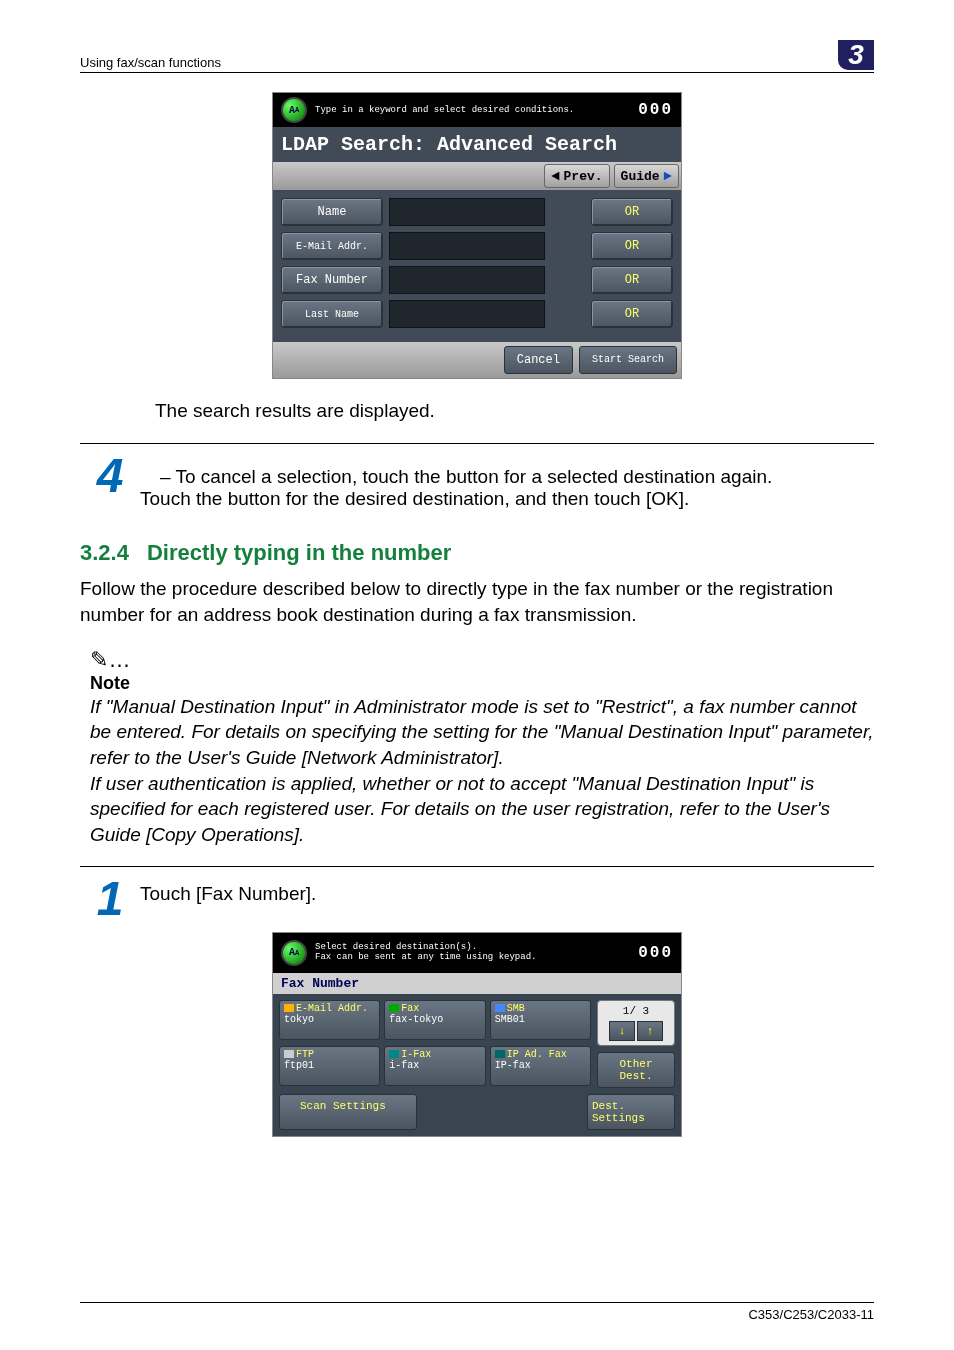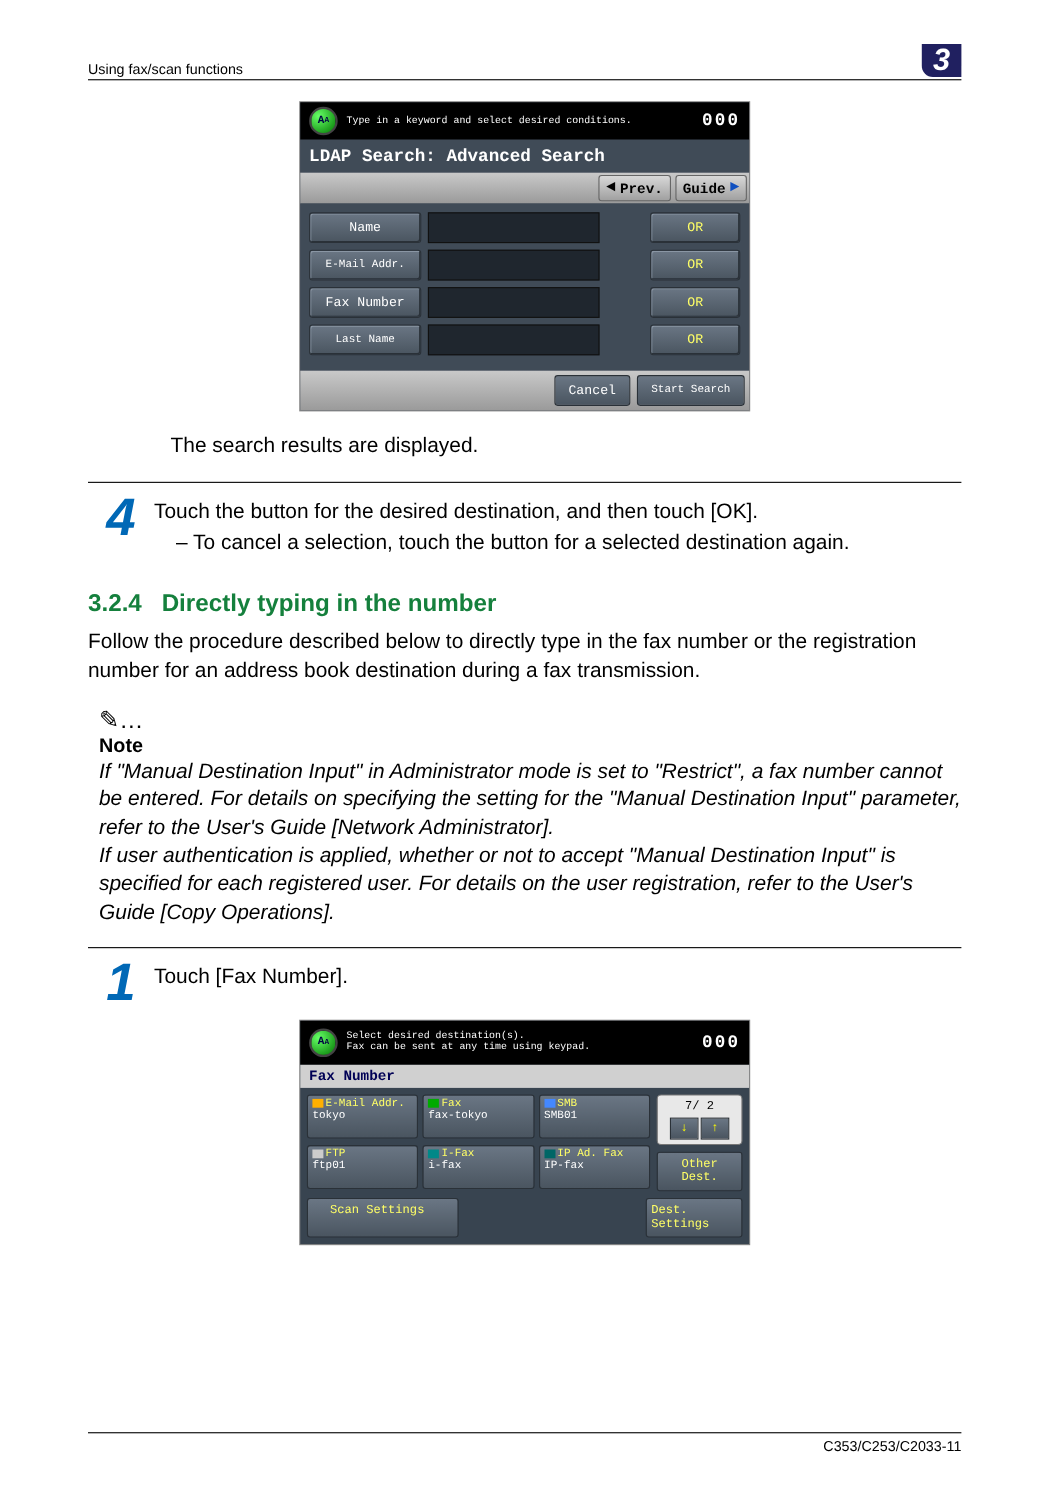--- a/index.html
+++ b/index.html
@@ -118,21 +118,21 @@
   }
   .badge {
     width: 22px; height: 22px; border-radius: 50%;
     background: radial-gradient(circle at 30% 30%, #6f6, #070);
     border: 2px solid #444;
     display: flex; align-items: center; justify-content: center;
     font-size: 10px; font-weight: bold; color:#004; flex: 0 0 auto;
   }
   .ldap-top-text { font-size: 9px; line-height: 1; margin-left: 8px; flex:1;}
   .ldap-top-count { font-size: 16px; font-weight: bold; letter-spacing: 2px;}
-  .ldap-title { background: #404b57; font-size: 16px; padding: 6px 8px; font-weight: bold;}
+  .ldap-title { background: #404b57; font-size: 20px; padding: 6px 8px; font-weight: bold;}
   .ldap-subhead {
     background: linear-gradient(#c9c9c9,#9a9a9a);
     display: flex; justify-content: flex-end; gap: 4px;
     padding: 2px;
   }
   .arrow-btn {
     background: linear-gradient(#d8d8d8,#a0a0a0);
     border: 1px solid #666; color:#000; font-size:13px; font-weight:bold;
     padding: 0 6px; height:22px; display:flex; align-items:center; gap:4px;
     border-radius:3px;
@@ -279,22 +279,22 @@
       <div class="btn">Cancel</div>
       <div class="btn" style="font-size:10px; line-height:1;">Start Search</div>
     </div>
   </div>
 
   <div class="body-text">The search results are displayed.</div>
 
   <div class="step-row">
     <div class="step-num">4</div>
     <div class="step-content">
+      <div style="margin-top:6px; margin-left:20px;">– To cancel a selection, touch the button for a selected destination again.</div>
       <div>Touch the button for the desired destination, and then touch [OK].</div>
-      <div style="margin-top:6px; margin-left:20px;">– To cancel a selection, touch the button for a selected destination again.</div>
     </div>
   </div>
 
   <div class="section-heading">
     <span class="num">3.2.4</span><span>Directly typing in the number</span>
   </div>
   <div class="para">Follow the procedure described below to directly type in the fax number or the registration number for an address book destination during a fax transmission.</div>
 
   <div class="note-icon">✎…</div>
   <div class="note-label">Note</div>
@@ -356,21 +356,21 @@
         <div class="dest">
             <div class="dt">
               <span class="mini-icon mi-ip"></span>
               <span>IP Ad. Fax</span>
             </div>
             <div class="dv">IP-fax</div>
           </div>
       </div>
       <div class="sidebox">
         <div class="pager">
-          <div class="pr">7/   2</div>
+          <div class="pr">1/   3</div>
           <div class="arrows">
             <div class="ab">↓</div>
             <div class="ab">↑</div>
           </div>
         </div>
         <div class="sbtn" style="line-height:1.1;">Other Dest.</div>
       </div>
     </div>
     <div class="bottom-row">
       <div class="lb" style="line-height:1.1;">Scan Settings</div>

